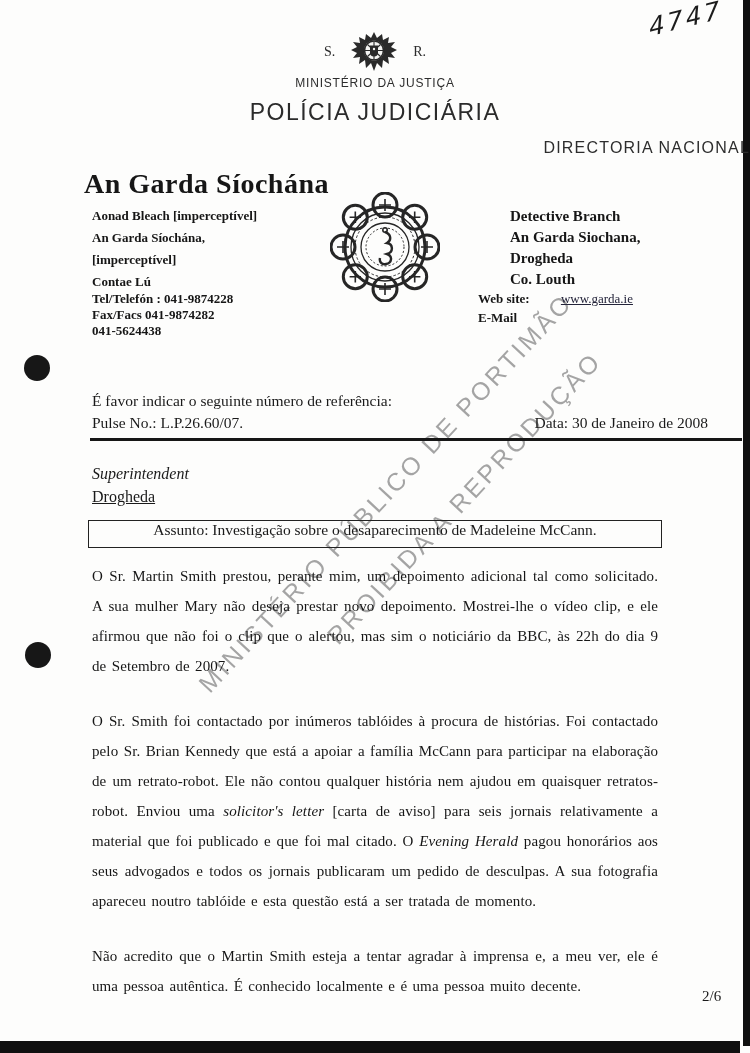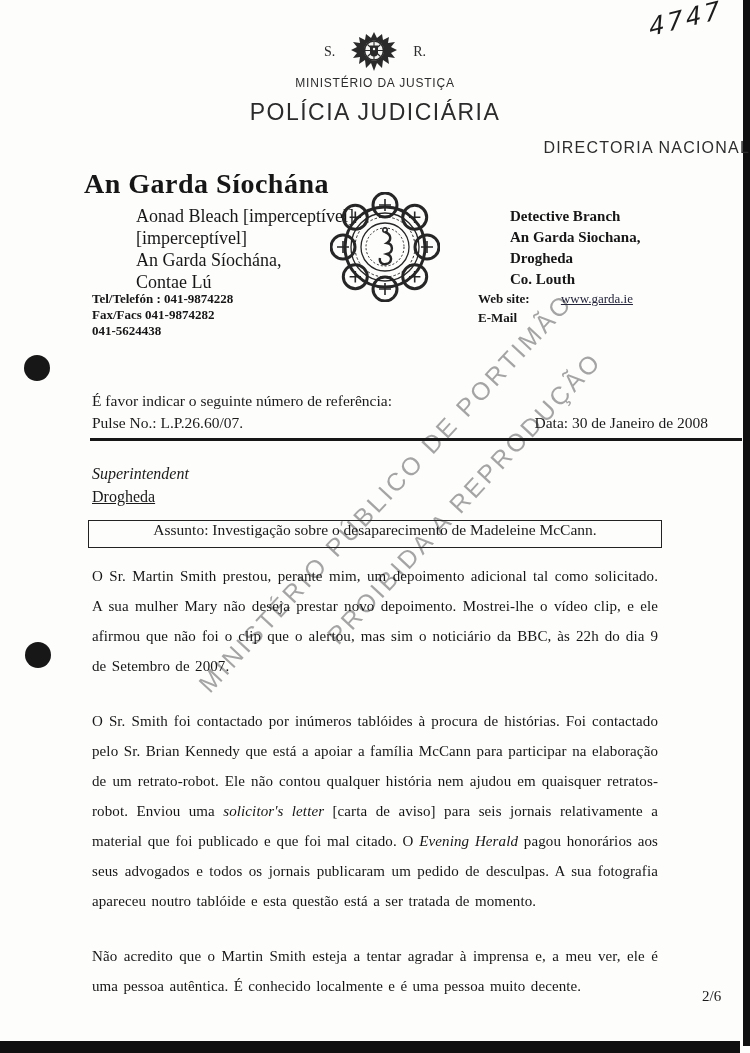--- a/index.html
+++ b/index.html
@@ -41,21 +41,21 @@
   .directorate {
     margin-top: 13px; font-family: "Liberation Sans", sans-serif;
     font-size: 16px; letter-spacing: 1.2px; color: #2d2d2d; text-align: right;
   }
 
   
   .garda-title {
     position: absolute; left: 84px; top: 168px; margin: 0;
     font-size: 28px; font-weight: bold; letter-spacing: 0.5px; color: #161616; z-index: 2;
   }
-  .garda-left  { position: absolute; left: 92px;  top: 205px; font-size: 18px; font-weight: normal; line-height: 22px; color: #161616; z-index: 2; margin-left: 44px; }
+  .garda-left  { position: absolute; left: 92px;  top: 205px; font-size: 13px; font-weight: bold; line-height: 22px; color: #161616; z-index: 2; }
   .garda-right { position: absolute; left: 478px; top: 206px; font-size: 15px; font-weight: bold; line-height: 21px; color: #161616; z-index: 2; margin-left: 32px; }
   .garda-crest { position: absolute; left: 330px; top: 192px; z-index: 2; }
   .phones  { position: absolute; left: 92px;  top: 291px; font-size: 13px; font-weight: bold; line-height: 16px; color: #161616; z-index: 2; }
   .webrow  { position: absolute; left: 478px; top: 291px; font-size: 13px; color: #161616; z-index: 2; }
   .webrow .lbl { font-weight: bold; margin-top: 34px; }
   .webrow .url { margin-left: 28px; text-decoration: underline; color: #24243a; }
   .webrow .email { font-weight: bold; margin-top: 3px; }
 
   
   .punch { position: absolute; width: 26px; height: 26px; border-radius: 50%; background: #171717; z-index: 2; }
@@ -127,22 +127,22 @@
     </div>
     <div class="ministry">MINISTÉRIO DA JUSTIÇA</div>
     <div class="agency">POLÍCIA JUDICIÁRIA</div>
     <div class="directorate">DIRECTORIA NACIONAL</div>
   </div>
 
   <h1 class="garda-title">An Garda Síochána</h1>
 
   <div class="garda-left">
     <div>Aonad Bleach [imperceptível]</div>
+    <div>An Garda Síochána,</div>
     <div>[imperceptível]</div>
-    <div>An Garda Síochána,</div>
     <div>Contae Lú</div>
   </div>
 
   <div class="garda-crest">
     <svg width="110" height="110" viewBox="0 0 110 110">
       <g class="dk" stroke="#262626" fill="none">
         <circle cx="97" cy="55" r="12" stroke-width="3"></circle>
         <circle cx="84.7" cy="84.7" r="12" stroke-width="3"></circle>
         <circle cx="55" cy="97" r="12" stroke-width="3"></circle>
         <circle cx="25.3" cy="84.7" r="12" stroke-width="3"></circle>

